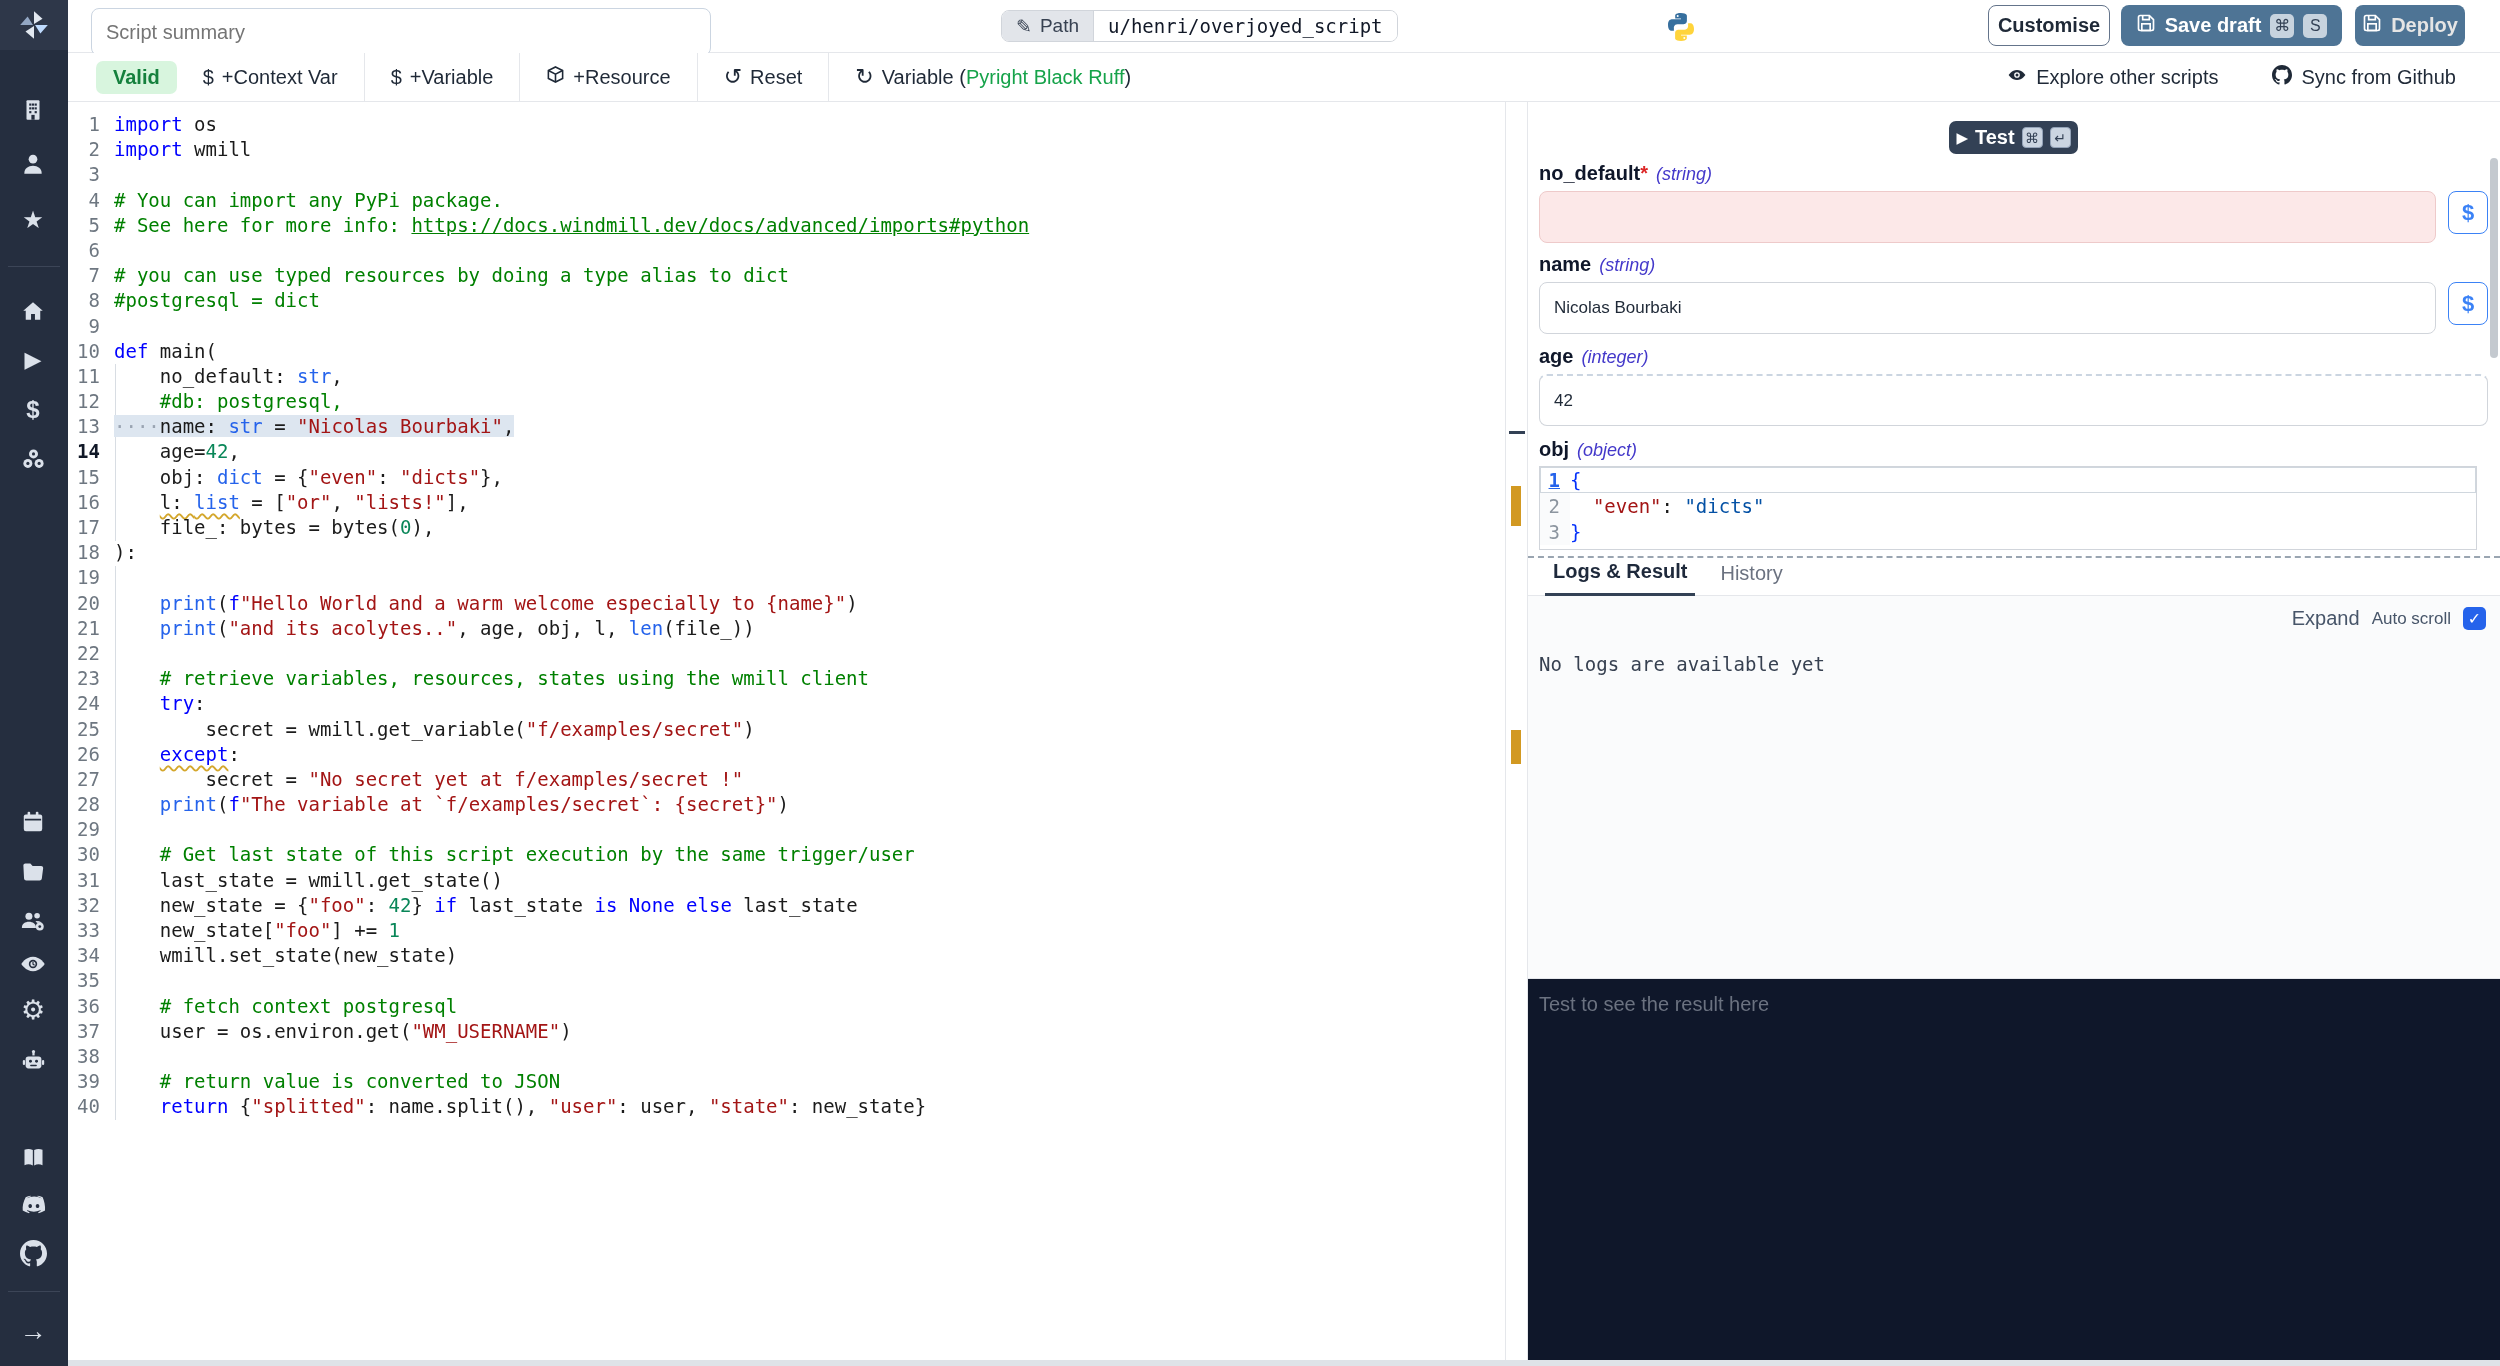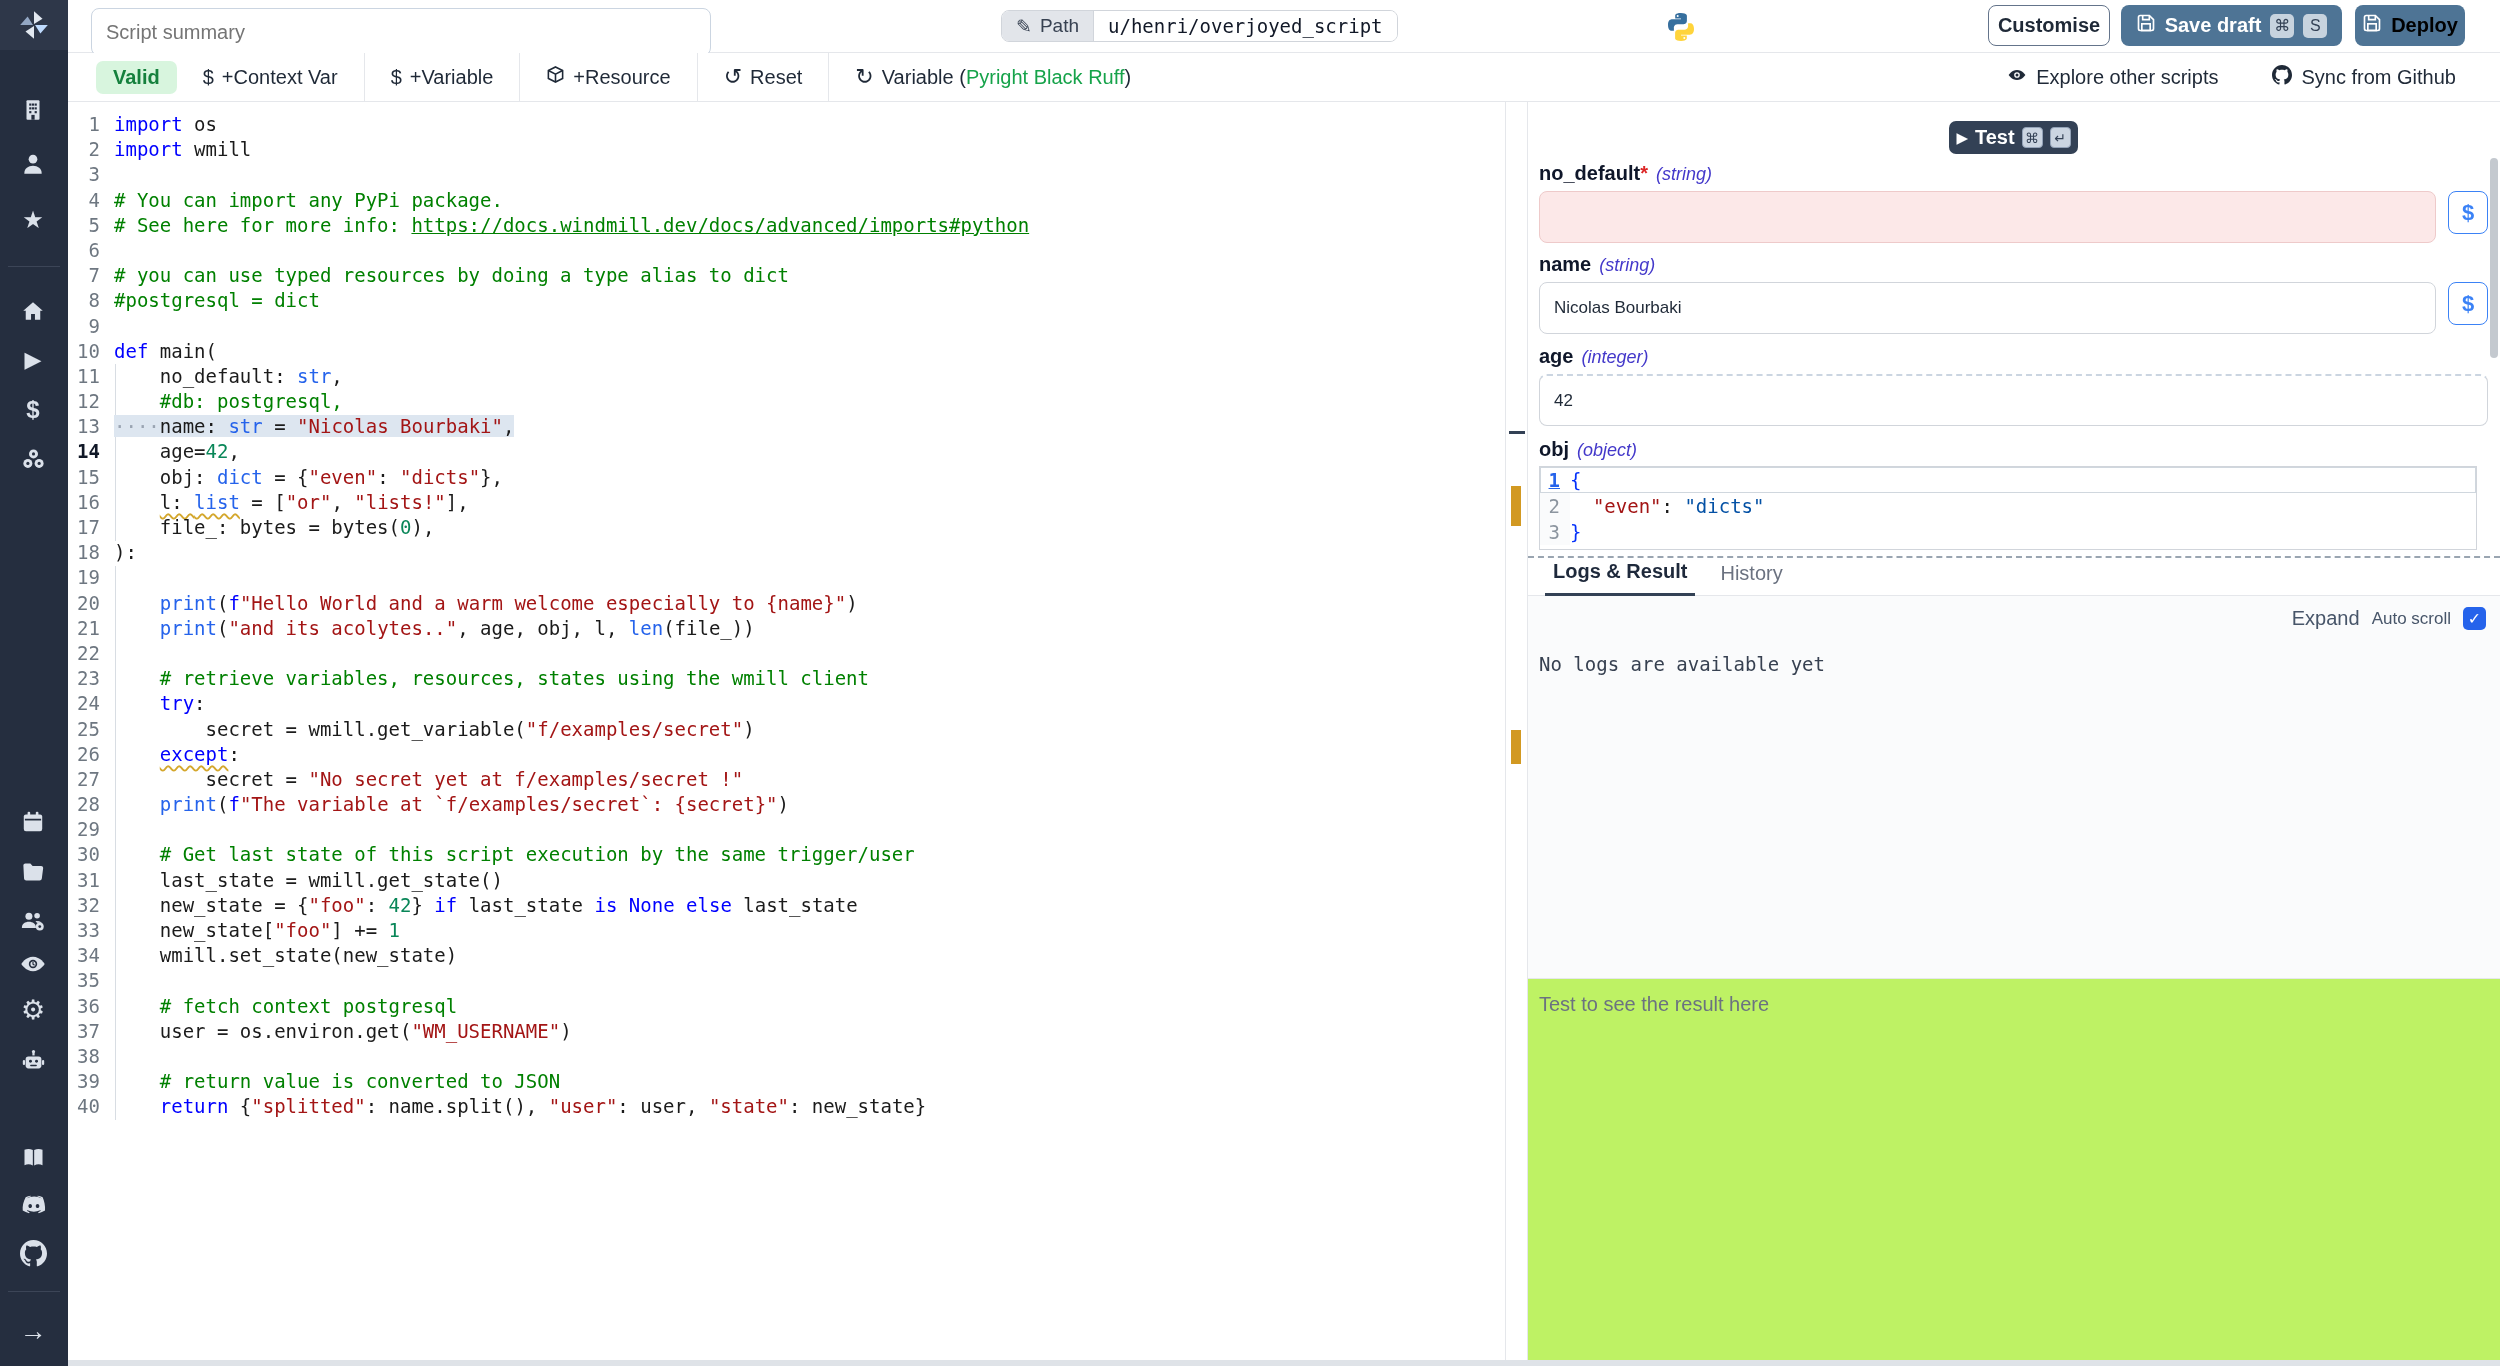--- a/index.html
+++ b/index.html
@@ -16,21 +16,21 @@
   
   .topbar { position:absolute; left:68px; top:0; right:0; height:53px; background:#fff; border-bottom:1px solid #e5e7eb; z-index:20; }
   .summary-input { position:absolute; left:23px; top:8px; width:620px; height:48px; border:1px solid #cbd5e1; border-radius:8px; padding:0 14px; font-size:20px; color:#374151; font-family:"Liberation Sans",sans-serif; background:#fff; }
   .pathbadge { position:absolute; left:933px; top:10px; height:32px; display:flex; align-items:stretch; border:1px solid #d1d5db; border-radius:8px; overflow:hidden; cursor:pointer; }
   .pathbadge .seg1 { background:#e2e5ea; display:flex; align-items:center; gap:8px; padding:0 14px; font-size:19px; color:#374151; }
   .pathbadge .seg2 { background:#fff; display:flex; align-items:center; padding:0 14px; font-family:"DejaVu Sans Mono",monospace; font-size:19px; color:#111827; border-left:1px solid #d1d5db; }
   .pylogo { position:absolute; left:1597px; top:11px; width:32px; height:32px; }
   .btn { display:flex; align-items:center; justify-content:center; gap:9px; border-radius:8px; font-size:20px; font-weight:bold; cursor:pointer; }
   .btn-customise { position:absolute; left:1920px; top:5px; width:122px; height:41px; background:#fff; border:1px solid #64748b; color:#1f2937; }
   .btn-save { position:absolute; left:2053px; top:5px; width:221px; height:41px; background:#4e7495; color:#fff; }
-  .btn-deploy { position:absolute; left:2287px; top:5px; width:110px; height:41px; background:#4e7495; color:#000000; }
+  .btn-deploy { position:absolute; left:2287px; top:5px; width:110px; height:41px; background:#4e7495; color:#e5e5e5; }
   .kbd { display:inline-flex; align-items:center; justify-content:center; min-width:24px; height:24px; padding:0 4px; border-radius:5px; background:#c7d3de; color:#334155; font-size:16px; font-weight:normal; }
 
   
   .toolbar { position:absolute; left:68px; top:53px; right:0; height:49px; background:#fff; border-bottom:1px solid #e5e7eb; display:flex; align-items:center; z-index:20; }
   .valid-badge { margin-left:28px; background:#d8f5de; color:#15803d; font-weight:bold; font-size:20px; padding:5px 17px; border-radius:7px; }
   .tb-item { display:flex; align-items:center; gap:8px; font-size:20px; font-weight:500; color:#1f2937; padding:0 26px; height:100%; cursor:pointer; }
   .tb-sep { width:1px; height:49px; background:#e5e7eb; }
   .tb-green { color:#16a34a; }
   .tb-right { margin-left:auto; display:flex; align-items:center; gap:54px; padding-right:44px; }
   .tb-link { display:flex; align-items:center; gap:9px; font-size:20px; font-weight:500; color:#1f2937; cursor:pointer; }
@@ -88,21 +88,21 @@
   .tabsrow { position:absolute; left:0; right:0; top:456px; height:38px; border-bottom:1px solid #e5e7eb; display:flex; align-items:flex-end; gap:0; }
   .tab { font-size:20px; padding:0 8px 10px 8px; margin-left:17px; cursor:pointer; }
   .tab.activetab { color:#1e293b; font-weight:bold; border-bottom:3px solid #334155; margin-bottom:-1px; }
   .tab.inactive { color:#6b7280; }
   .logsarea { position:absolute; left:0; right:0; top:494px; height:382px; background:#fafbfc; }
   .logs-ctrls { position:absolute; right:14px; top:11px; display:flex; align-items:center; gap:12px; }
   .expand-link { font-size:20px; font-weight:500; color:#475569; cursor:pointer; }
   .autoscroll-label { font-size:17px; color:#475569; }
   .checkbox { width:23px; height:23px; background:#2563eb; border-radius:5px; color:#fff; font-size:16px; display:flex; align-items:center; justify-content:center; cursor:pointer; }
   .nologs { position:absolute; left:11px; top:57px; font-family:"DejaVu Sans Mono",monospace; font-size:19px; color:#374151; }
-  .resultarea { position:absolute; left:0; right:0; top:876px; bottom:0; background:#bef264; border-top:1px solid #e5e7eb; }
+  .resultarea { position:absolute; left:0; right:0; top:876px; bottom:0; background:#0f172a; border-top:1px solid #e5e7eb; }
   .result-hint { position:absolute; left:11px; top:14px; font-size:20px; color:#6b7280; }
 
   .bottomstrip { position:absolute; left:68px; right:0; top:1360px; height:6px; background:#dfe3e8; }
 </style>
 </head>
 <body>
 
 <div class="sidebar">
   <div class="logoblock">
     <svg width="34" height="34" viewBox="0 0 32 32">

